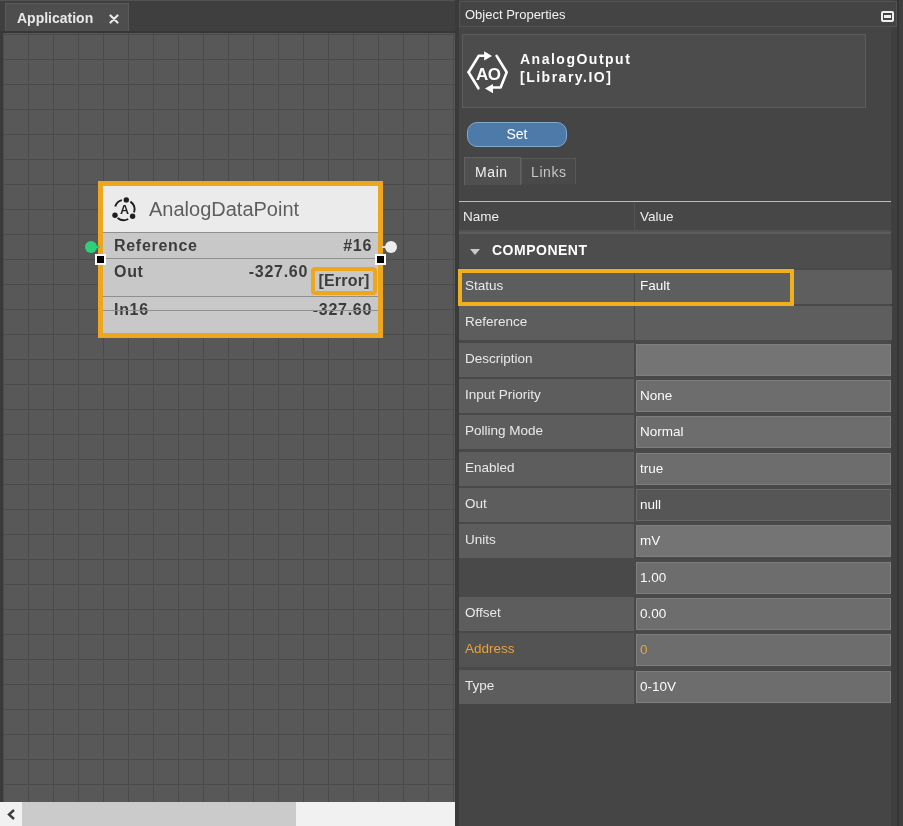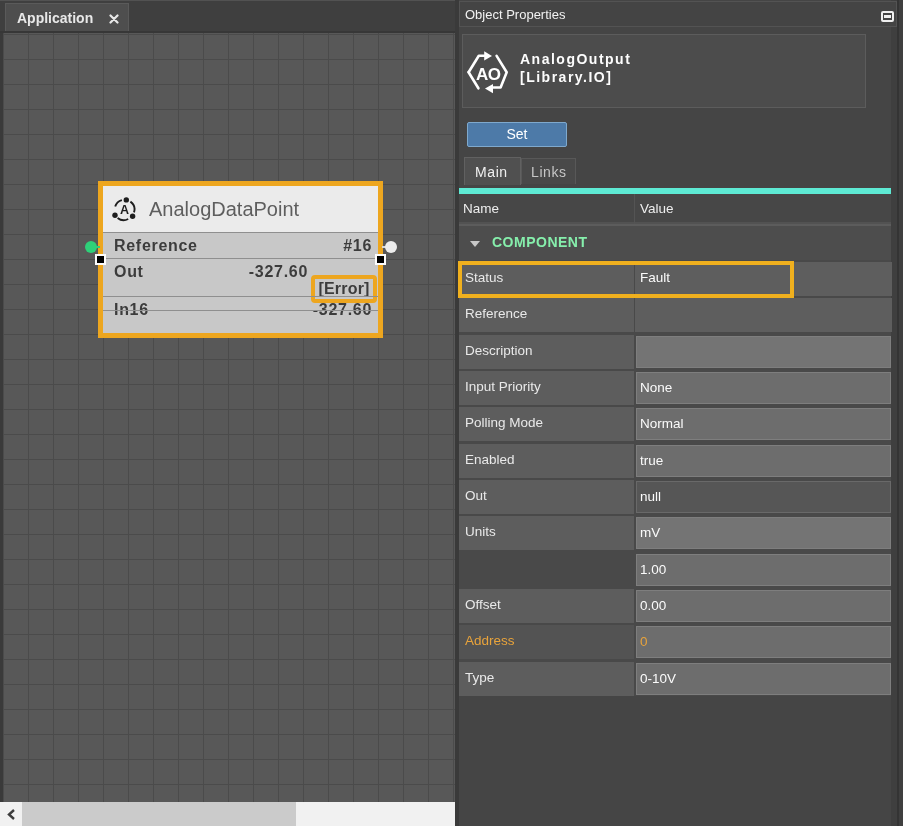--- a/index.html
+++ b/index.html
@@ -32,21 +32,21 @@
 #blockhead { position:absolute; left:0; top:0; width:275px; height:46px; background:#ebebeb; color:#5e5e5e; }
 #blockhead .ttl { position:absolute; left:46px; top:12px; font-size:20px; letter-spacing:0px; }
 .brow { position:absolute; left:0; width:275px; height:26px; border-top:1px solid #8f8f8f; font-size:16px; font-weight:bold; color:#3c3c3c; letter-spacing:0.7px; }
 .brow .n { position:absolute; left:11px; top:4px; }
 .brow .v { position:absolute; right:6px; top:4px; }
 #brow1 { top:46px; }
 #brow2 { top:72px; }
 #brow3 { top:110px;text-decoration:underline; }
 #brow4 { top:124px; height:23px; }
 #brow2 .v2 { position:absolute; right:70px; top:4px; }
-#errbox { position:absolute; left:208px; top:16px; width:66px; height:28px; border:4px solid #eda61f; border-radius:4px; background:#c8c8c8; text-align:center; line-height:20px; font-size:16px; letter-spacing:0.2px; }
+#errbox { position:absolute; left:208px; top:8px; width:66px; height:28px; border:4px solid #eda61f; border-radius:4px; background:#c8c8c8; text-align:center; line-height:20px; font-size:16px; letter-spacing:0.2px; }
 
 
 #greendot { left:85px; top:241px; width:12px; height:12px; border-radius:50%; background:#2ed079; }
 #greentail { left:94px; top:246px; width:6px; height:2px; background:#2ed079; }
 #whitedot { left:385px; top:241px; width:12px; height:12px; border-radius:50%; background:#ededed; }
 #whitetail { left:382px; top:246px; width:4px; height:2px; background:#d8d8d8; }
 .handle { width:11px; height:11px; background:#fdfdfd; }
 .handle i { position:absolute; left:2px; top:2px; width:7px; height:7px; background:#000; display:block; }
 #handleL { left:95px; top:254px; }
 #handleR { left:375px; top:254px; }
@@ -59,34 +59,34 @@
 #ptitle { left:459px; top:1px; width:438px; height:26px; background:#444444; border:1px solid #535353; color:#f2f2f2; font-size:13px; }
 #ptitle .lbl { position:absolute; left:5px; top:5px; }
 #wicon { position:absolute; left:421px; top:9px; width:13px; height:11px; border:2px solid #f0f0f0; border-radius:2px; }
 #wicon i { position:absolute; left:1px; top:2px; width:7px; height:3px; background:#f0f0f0; display:block; }
 
 #infobox { left:462px; top:34px; width:404px; height:74px; background:#4c4c4c; border:1px solid #5c5c5c; }
 #infobox .t1 { position:absolute; left:57px; top:16px; font-size:14px; font-weight:bold; color:#fdfdfd; letter-spacing:1.5px; }
 #infobox .t2 { position:absolute; left:57px; top:34px; font-size:14px; font-weight:bold; color:#fdfdfd; letter-spacing:1.5px; }
 #aoicon { position:absolute; left:2px; top:12px; }
 
-#setbtn { left:467px; top:122px; width:100px; height:25px; background:#4d7aa8; border:1px solid #7fa9cd; border-radius:2px; color:#ffffff; font-size:14px; text-align:center; line-height:23px; }
+#setbtn { left:467px; top:122px; width:100px; height:25px; background:#4d7aa8; border:1px solid #7fa9cd; border-radius:10px; color:#ffffff; font-size:14px; text-align:center; line-height:23px; }
 
 #tabmain { left:464px; top:157px; width:57px; height:28px; background:#505050; border:1px solid #616161; border-bottom:none; color:#f0f0f0; font-size:14px; letter-spacing:0.6px; z-index:3; }
 #tabmain span { position:absolute; left:10px; top:6px; }
 #tablinks { left:521px; top:158px; width:55px; height:26px; background:#494949; border:1px solid #585858; border-bottom:none; color:#c6c6c6; font-size:14px; letter-spacing:0.6px; z-index:2; }
 #tablinks span { position:absolute; left:9px; top:5px; }
 
 
-#ptable { left:459px; top:188px; width:432px; height:500px; background:#5c5c5c; border-top:6px solid #5eead4; }
+#ptable { left:459px; top:201px; width:432px; height:500px; background:#5c5c5c; border-top:1px solid #5eead4; }
 #phead { position:absolute; left:0; top:0; width:432px; height:30px; background:#474747; border-bottom:2px solid #525252; color:#eeeeee; font-size:13.5px; }
 #phead .n { position:absolute; left:4px; top:7px; }
 #phead .v { position:absolute; left:181px; top:7px; }
 #phead .vl { position:absolute; left:175px; top:0; width:1px; height:30px; background:#545454; }
-#pcomp { position:absolute; left:0; top:32px; width:432px; height:34px; background:#4d4d4d; color:#86efac; font-size:14px; font-weight:bold; letter-spacing:0.5px; }
+#pcomp { position:absolute; left:0; top:32px; width:432px; height:34px; background:#4d4d4d; color:#ffffff; font-size:14px; font-weight:bold; letter-spacing:0.5px; }
 #pcomp .tri { position:absolute; left:11px; top:15px; width:0; height:0; border-left:5px solid transparent; border-right:5px solid transparent; border-top:6px solid #c8c8c8; }
 #pcomp .lbl { position:absolute; left:33px; top:8px; }
 #rowbg { position:absolute; left:0; top:66px; width:432px; height:436px; background:#494949; }
 .prow { position:absolute; left:0; width:432px; height:34px; font-size:13.5px; }
 .prow .nc { position:absolute; left:0; top:0; width:175px; height:34px; background:#5d5d5d; color:#e9e9e9; }
 .prow .nc span { position:absolute; left:6px; top:8px; }
 .prow .vc { position:absolute; left:176px; top:0; width:257px; height:34px; background:#5e5e5e; color:#fbfbfb; }
 .prow .vc span { position:absolute; left:5px; top:8px; }
 .vc.inp { border:1px solid #7e7e7e; background:#6d6d6d; width:255px; left:177px; top:1px; height:32px; }
 .vc.inp span { top:7px; left:3px; }

